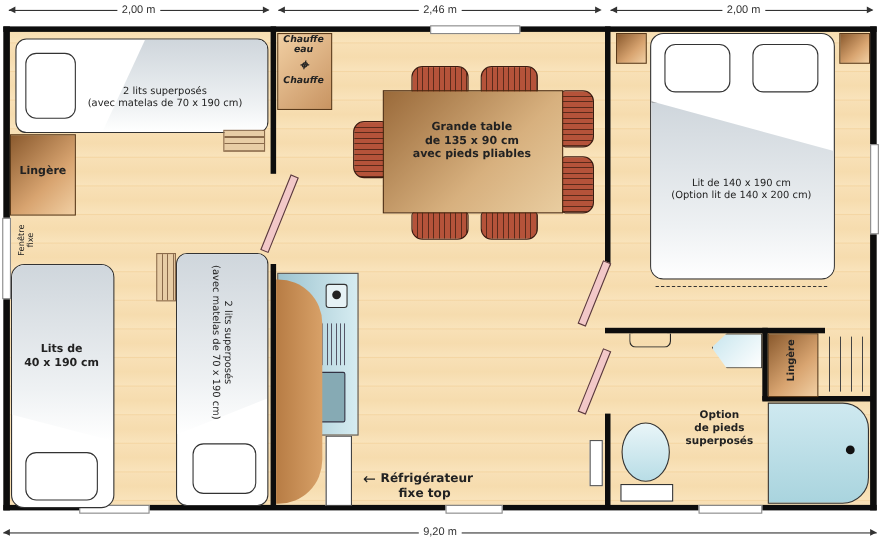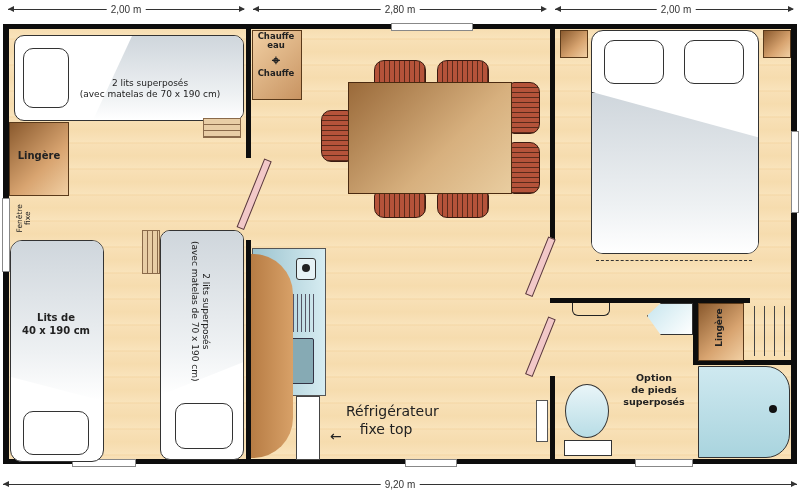--- a/index.html
+++ b/index.html
@@ -30,21 +30,21 @@
 <div>
   <div class="dim" style="left:8px; top:9px; width:236px;"></div>
   <div class="arrowL" style="left:8px; top:6px;"></div>
   <div class="arrowR" style="left:239px; top:6px;"></div>
   <div class="dim-label" style="left:126px; top:9px;">2,00 m</div>
 </div>
 <div>
   <div class="dim" style="left:253px; top:9px; width:292px;"></div>
   <div class="arrowL" style="left:253px; top:6px;"></div>
   <div class="arrowR" style="left:541px; top:6px;"></div>
-  <div class="dim-label" style="left:400px; top:9px;">2,80 m</div>
+  <div class="dim-label" style="left:400px; top:9px;">2,46 m</div>
 </div>
 <div>
   <div class="dim" style="left:555px; top:9px; width:238px;"></div>
   <div class="arrowL" style="left:555px; top:6px;"></div>
   <div class="arrowR" style="left:788px; top:6px;"></div>
   <div class="dim-label" style="left:676px; top:9px;">2,00 m</div>
 </div>
 
 <div class="floor"></div>
 
@@ -75,21 +75,21 @@
 <div class="label" style="left:60px; top:78px; width:180px; font-size:9px;">
   <div>2 lits superposés</div>
   <div>(avec matelas de 70 x 190 cm)</div>
 </div>
 <div class="abs" style="left:203px; top:118px; width:36px; height:18px; border:1px solid #8a6a4a; background:repeating-linear-gradient(180deg,#e8cda5 0 5px,#8a6a4a 5px 6px);"></div>
 
 <div class="cab" style="left:9px; top:122px; width:58px; height:72px;"></div>
 <div class="label" style="left:12px; top:150px; width:54px; font-size:10px; font-weight:bold;">Lingère</div>
 
 <div class="cab" style="left:252px; top:30px; width:48px; height:68px; background:linear-gradient(135deg,#f1cfa3,#c89462);"></div>
-<div class="label" style="left:252px; top:32px; width:48px; font-size:8.5px; font-weight:bold; line-height:1.1;">
+<div class="label" style="left:252px; top:32px; width:48px; font-size:8.5px; font-weight:bold; line-height:1.1;font-style:italic;">
   <div>Chauffe</div>
   <div>eau</div>
   <div style="font-size:14px; line-height:18px;">⌖</div>
   <div>Chauffe</div>
 </div>
 
 <div class="label" style="left:4px; top:210px; width:40px; font-size:7.5px; transform:rotate(-90deg); transform-origin:center; line-height:1.1;">
   <div>Fenêtre</div>
   <div>fixe</div>
 </div>
@@ -116,49 +116,54 @@
 <div class="chair" style="left:374px; top:60px; width:50px; height:24px;"></div>
 <div class="chair" style="left:437px; top:60px; width:50px; height:24px;"></div>
 <div class="chair" style="left:374px; top:192px; width:50px; height:24px; border-radius:4px 4px 10px 10px;"></div>
 <div class="chair" style="left:437px; top:192px; width:50px; height:24px; border-radius:4px 4px 10px 10px;"></div>
 <div class="chair" style="left:321px; top:110px; width:28px; height:50px; border-radius:10px 4px 4px 10px; background:repeating-linear-gradient(180deg,#b5533a 0 4px,#5a2a1a 4px 5px);"></div>
 <div class="chair" style="left:510px; top:82px; width:28px; height:50px; border-radius:4px 10px 10px 4px; background:repeating-linear-gradient(180deg,#b5533a 0 4px,#5a2a1a 4px 5px);"></div>
 <div class="chair" style="left:510px; top:142px; width:28px; height:50px; border-radius:4px 10px 10px 4px; background:repeating-linear-gradient(180deg,#b5533a 0 4px,#5a2a1a 4px 5px);"></div>
 
 <div class="table" style="left:348px; top:82px; width:162px; height:110px;"></div>
 <div class="label" style="left:348px; top:110px; width:162px; font-size:10px; font-weight:bold;">
+  <div>Grande table</div>
+  <div>de 135 x 90 cm</div>
+  <div>avec pieds pliables</div>
 </div>
 
 <div class="abs" style="left:252px; top:248px; width:72px; height:146px; background:linear-gradient(90deg,#9cc3cf,#d6ecf1); border:1px solid #555;"></div>
 <div class="abs" style="left:296px; top:258px; width:18px; height:20px; border:1px solid #333; border-radius:3px; background:#e6f2f5;">
   <div style="width:8px; height:8px; border-radius:50%; background:#222; margin:5px auto;"></div>
 </div>
 <div class="abs" style="left:293px; top:294px; width:22px; height:38px; background:repeating-linear-gradient(90deg,#556 0 1px,transparent 1px 4px);"></div>
 <div class="abs" style="left:290px; top:338px; width:22px; height:44px; border:1px solid #334; background:#86aab4; border-radius:2px;"></div>
 <div class="abs" style="left:251px; top:254px; width:42px; height:204px; background:linear-gradient(90deg,#b77c44,#d8a168); border-radius:0 40px 40px 0;"></div>
 <div class="abs" style="left:296px; top:396px; width:22px; height:62px; background:#fff; border:1px solid #444;"></div>
 <div class="abs" style="left:330px; top:428px; font-size:14px; color:#222;">←</div>
-<div class="label" style="left:346px; top:403px; width:80px; font-size:14px; font-weight:normal;">
+<div class="label" style="left:346px; top:428px; width:80px; font-size:11px; font-weight:bold;">
   <div>Réfrigérateur</div>
   <div>fixe top</div>
 </div>
 
 <div class="door" style="left:264px; top:160px; height:72px; transform:rotate(22deg);"></div>
 <div class="door" style="left:548px; top:238px; height:60px; transform:rotate(22deg);"></div>
 <div class="door" style="left:548px; top:318px; height:60px; transform:rotate(22deg);"></div>
 
 <div class="cab" style="left:560px; top:30px; width:26px; height:26px;"></div>
 <div class="cab" style="left:763px; top:30px; width:26px; height:26px;"></div>
 <div class="bed" style="left:591px; top:30px; width:166px; height:222px; border-radius:12px;">
   <div class="pillow" style="left:12px; top:9px; width:58px; height:42px;"></div>
   <div class="pillow" style="left:92px; top:9px; width:58px; height:42px;"></div>
   <div class="sheet" style="left:0; top:61px; width:166px; height:161px; clip-path:polygon(0 0,100% 28%,100% 100%,0 100%); border-top:1px solid #333;"></div>
 </div>
 <div class="abs" style="left:596px; top:252px; width:156px; height:8px; border-bottom:1.5px dashed #333;"></div>
 <div class="label" style="left:591px; top:162px; width:166px; font-size:9px;">
+  <div>Lit de 140 x 190 cm</div>
+  <div>(Option lit de 140 x 200 cm)</div>
 </div>
 
 <div class="abs" style="left:572px; top:303px; width:36px; height:12px; border:1.5px solid #222; border-top:none; border-radius:0 0 6px 6px;"></div>
 <div class="abs" style="left:647px; top:303px; width:44px; height:30px; background:linear-gradient(135deg,#c8e6ee,#fff); border:1px solid #333; clip-path:polygon(0 40%,30% 100%,100% 100%,100% 0,30% 0);"></div>
 <div class="cab" style="left:698px; top:303px; width:44px; height:56px;"></div>
 <div class="label" style="left:694px; top:322px; width:52px; font-size:9px; font-weight:bold; transform:rotate(-90deg);">Lingère</div>
 <div class="abs" style="left:748px; top:306px; width:40px; height:50px; background:repeating-linear-gradient(90deg,transparent 0 6px,#444 6px 7px,transparent 7px 10px);"></div>
 <div class="abs" style="left:564px; top:384px; width:46px; height:72px;">
   <div style="width:42px; height:52px; border-radius:50%; background:linear-gradient(180deg,#e9f5f8,#b8dde6); border:1.5px solid #333; margin:0 auto;"></div>
   <div style="width:46px; height:14px; background:#fff; border:1px solid #333; margin-top:2px;"></div>

